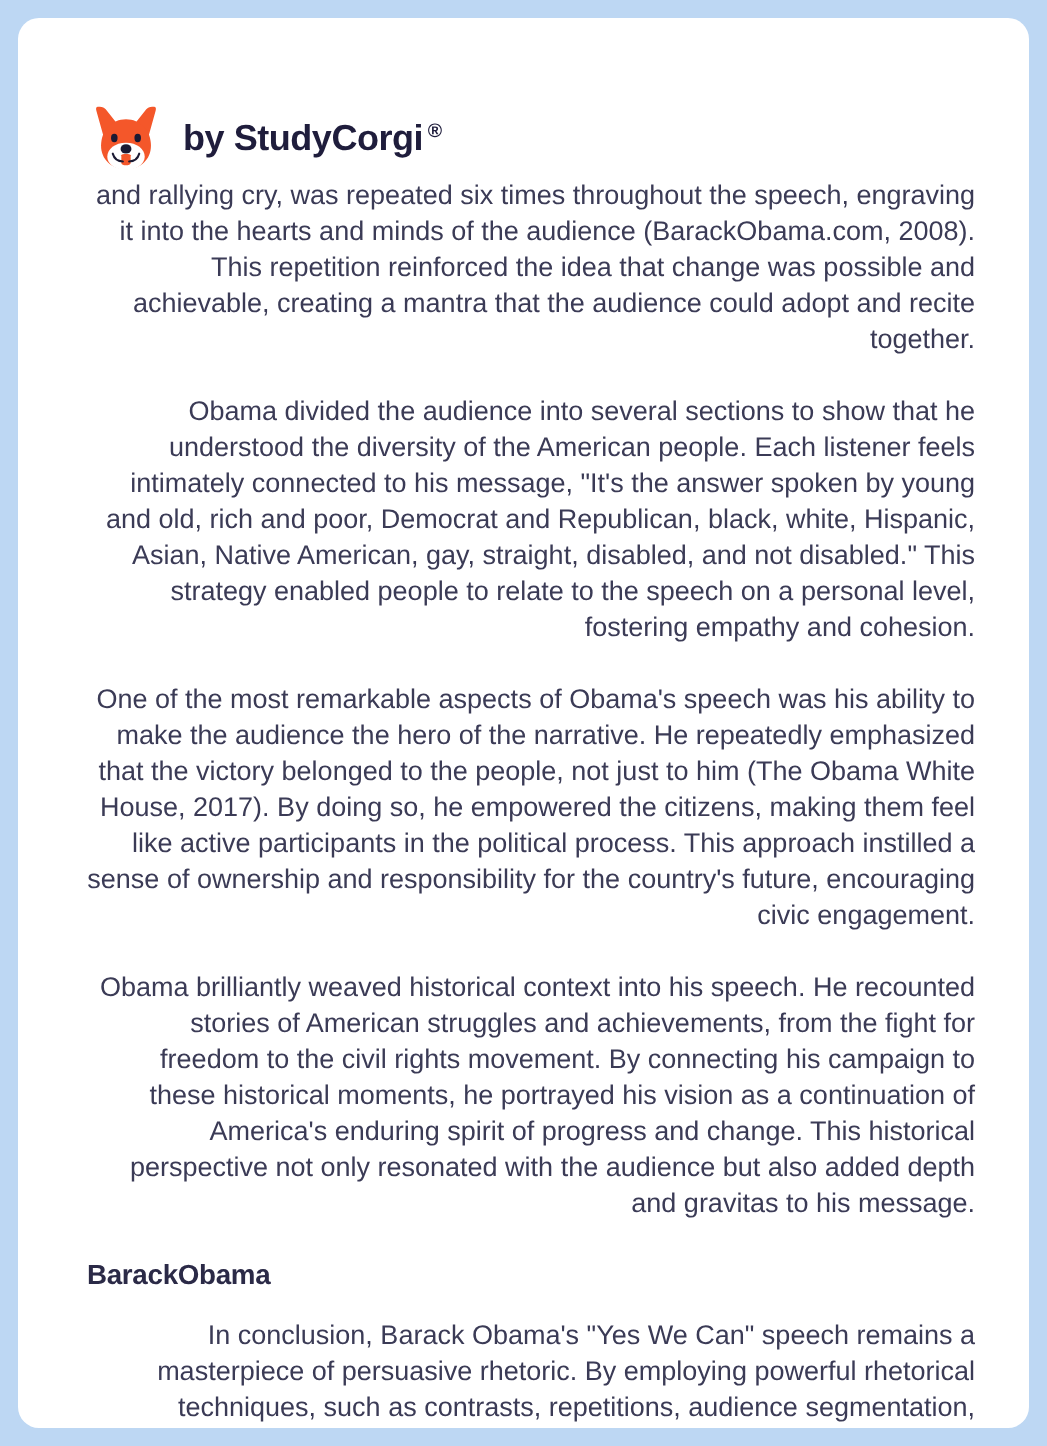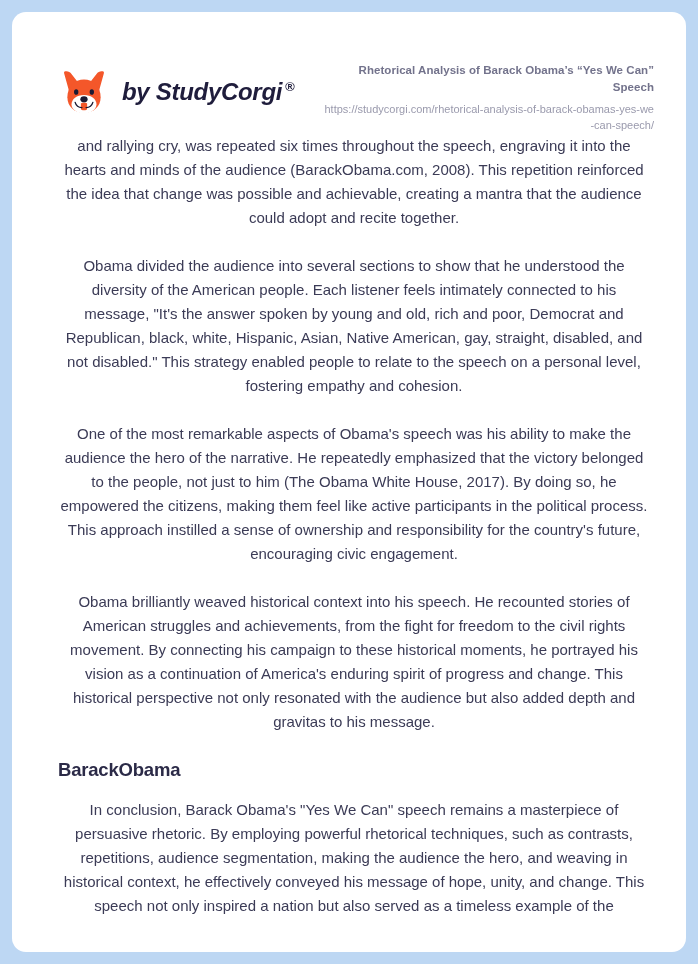--- a/index.html
+++ b/index.html
@@ -46,21 +46,20 @@
   }
   .brand-text {
     font-size: 24px;
     font-weight: bold;
     color: #1f1d3c;
     letter-spacing: -0.3px;
     margin-left: 12px;
     white-space: nowrap;
     position: relative;
     line-height: 1;
-    font-style: italic;
   }
   .brand-reg {
     font-size: 13px;
     font-weight: bold;
     color: #1f1d3c;
     vertical-align: super;
     margin-left: 3px;
   }
   .header-meta {
     text-align: right;
@@ -83,25 +82,25 @@
     line-height: 1.45;
     margin: 0;
     word-break: break-all;
   }
   
   .doc-body {
     padding: 0 36px 0 46px;
     box-sizing: border-box;
   }
   .doc-body p {
-    font-size: 15px;
+    font-size: 18px;
     line-height: 24px;
     color: #3b3b56;
     margin: 0 0 24px 0;
-    text-align: center;
+    text-align: right;
   }
   .section-heading {
     font-size: 18.5px;
     font-weight: bold;
     color: #2b2a47;
     margin: 6px 0 16px 0;
     line-height: 1.3;
     letter-spacing: -0.2px;
   }
   .clipped {
@@ -136,24 +135,20 @@
 
           <path d="M33 70 C35 77 40 80 46 80" stroke="#1b1a33" stroke-width="2.6" fill="none" stroke-linecap="round"></path>
           <path d="M67 70 C65 77 60 80 54 80" stroke="#1b1a33" stroke-width="2.6" fill="none" stroke-linecap="round"></path>
         </svg>
       </span>
       <span class="brand-text">
         <span>by StudyCorgi</span><span class="brand-reg">®</span>
       </span>
     </div>
 
-    <div class="header-meta">
-      <div class="doc-title">Rhetorical Analysis of Barack Obama’s “Yes We Can” Speech</div>
-      <div class="doc-url">https://studycorgi.com/rhetorical-analysis-of-barack-obamas-yes-we-can-speech/</div>
-    </div>
 
   </div>
 
   <div class="doc-body">
 
     <p>and rallying cry, was repeated six times throughout the speech, engraving it into the hearts and minds of the audience (BarackObama.com, 2008). This repetition reinforced the idea that change was possible and achievable, creating a mantra that the audience could adopt and recite together.</p>
     <p>Obama divided the audience into several sections to show that he understood the diversity of the American people. Each listener feels intimately connected to his message, "It's the answer spoken by young and old, rich and poor, Democrat and Republican, black, white, Hispanic, Asian, Native American, gay, straight, disabled, and not disabled." This strategy enabled people to relate to the speech on a personal level, fostering empathy and cohesion.</p>
     <p>One of the most remarkable aspects of Obama's speech was his ability to make the audience the hero of the narrative. He repeatedly emphasized that the victory belonged to the people, not just to him (The Obama White House, 2017). By doing so, he empowered the citizens, making them feel like active participants in the political process. This approach instilled a sense of ownership and responsibility for the country's future, encouraging civic engagement.</p>
     <p>Obama brilliantly weaved historical context into his speech. He recounted stories of American struggles and achievements, from the fight for freedom to the civil rights movement. By connecting his campaign to these historical moments, he portrayed his vision as a continuation of America's enduring spirit of progress and change. This historical perspective not only resonated with the audience but also added depth and gravitas to his message.</p>
 

